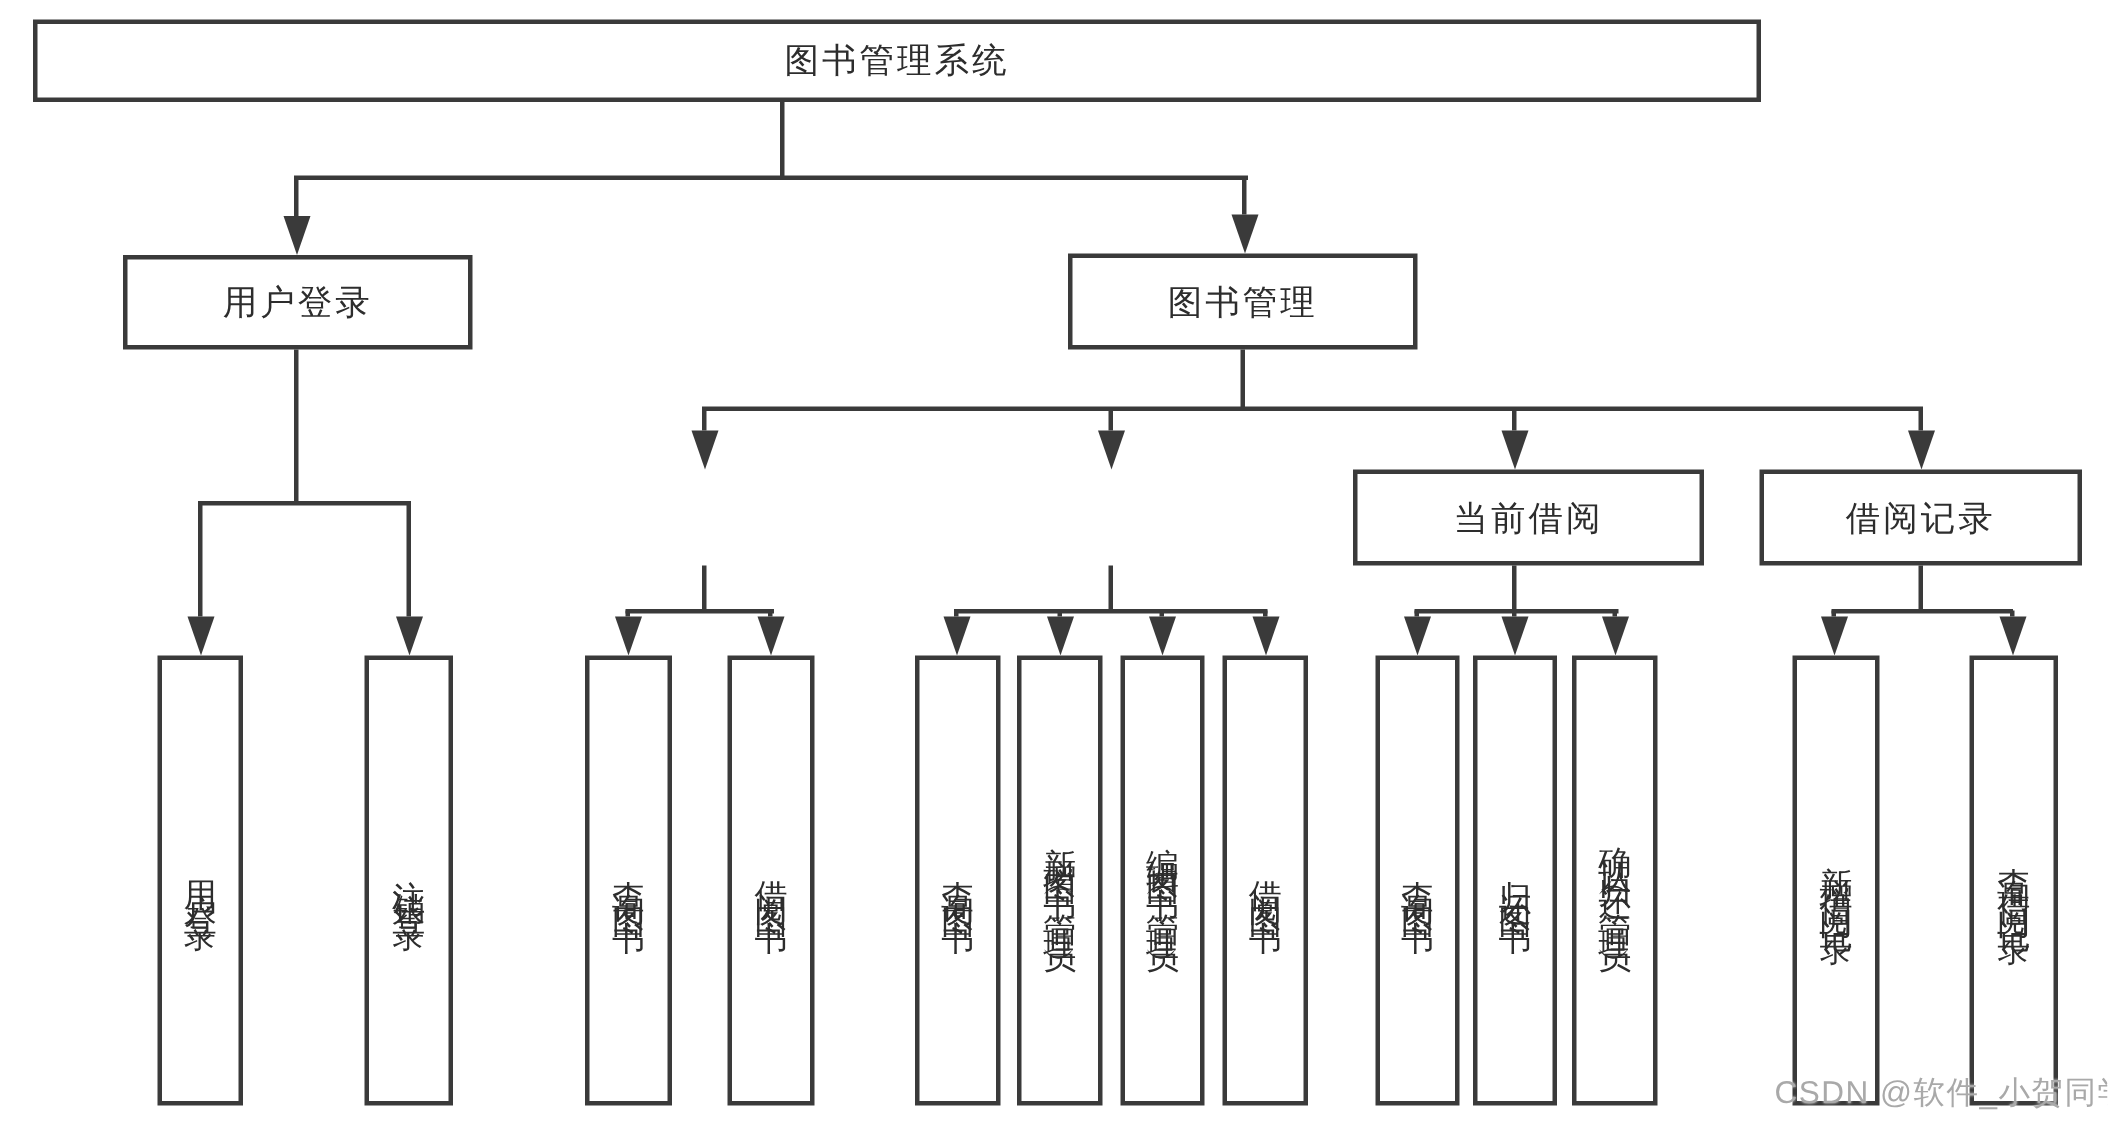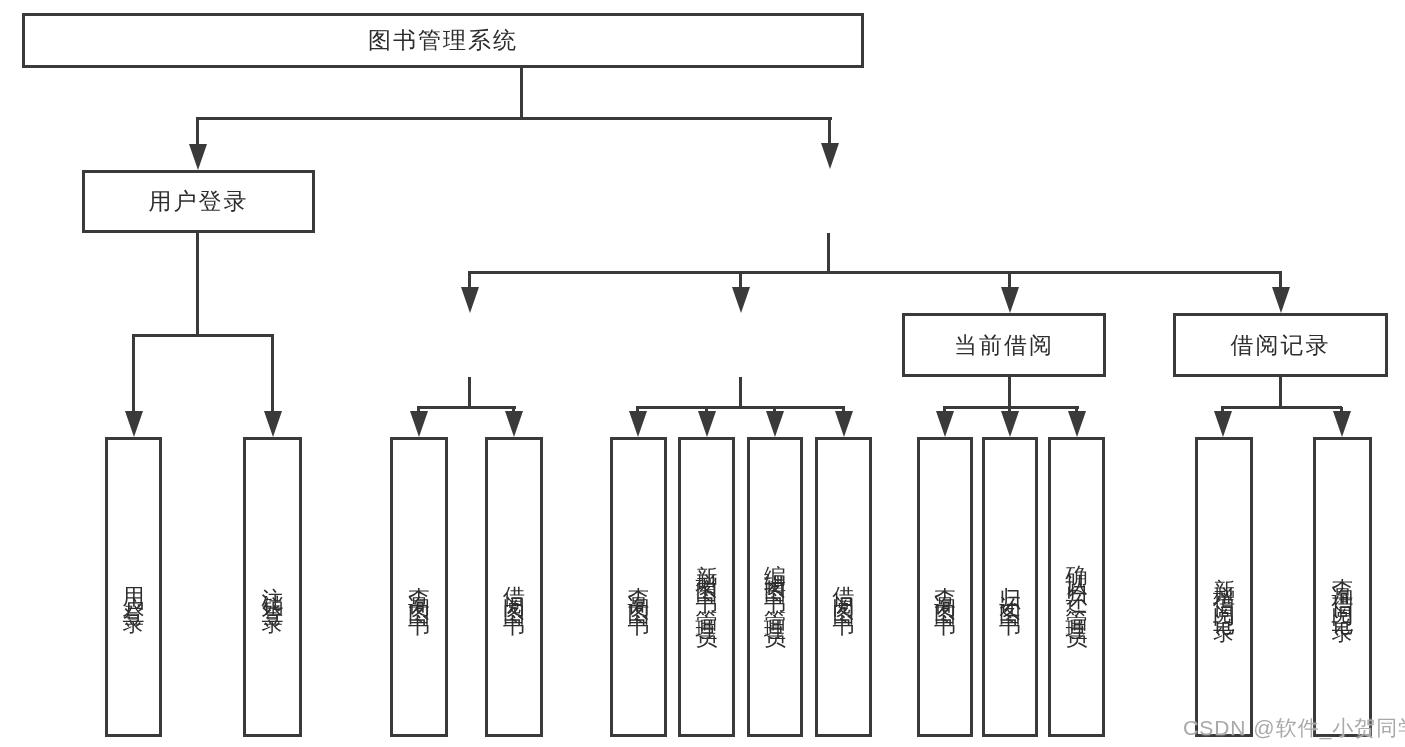--- a/index.html
+++ b/index.html
@@ -52,46 +52,49 @@
     white-space: nowrap;
     z-index: 5;
     text-shadow: 0 0 2px #ffffff;
   }
 </style>
 </head>
 <body>
 
 <div class="canvas">
 
-  <div class="box hbox" style="left:22px; top:13px; width:842px; height:55px;align-items:center;">
+  <div class="box hbox" style="left:22px; top:13px; width:1152px; height:55px;align-items:center;">
     <span>图书管理系统</span>
   </div>
 
   <div class="vline" style="left:520px; top:68px; height:50px;"></div>
   <div class="hline" style="left:196px; top:117px; width:636px;"></div>
   <div class="arrow" style="left:196px; top:118px; height:26px;"></div>
   <div class="arrow" style="left:828px; top:118px; height:25px;"></div>
 
   <div class="box hbox" style="left:82px; top:170px; width:233px; height:63px;">
     <span>用户登录</span>
+  </div>
+  <div class="box hbox" style="left:712px; top:169px; width:233px; height:64px;">
+    <span>图书管理</span>
   </div>
 
   <div class="vline" style="left:196px; top:233px; height:102px;"></div>
   <div class="hline" style="left:132px; top:334px; width:142px;"></div>
   <div class="arrow" style="left:132px; top:335px; height:76px;"></div>
   <div class="arrow" style="left:271px; top:335px; height:76px;"></div>
 
   <div class="vline" style="left:827px; top:233px; height:39px;"></div>
   <div class="hline" style="left:468px; top:271px; width:814px;"></div>
   <div class="arrow" style="left:468px; top:272px; height:15px;"></div>
   <div class="arrow" style="left:739px; top:272px; height:15px;"></div>
   <div class="arrow" style="left:1008px; top:272px; height:15px;"></div>
   <div class="arrow" style="left:1279px; top:272px; height:15px;"></div>
 
-  <div class="box hbox" style="left:902px; top:313px; width:204px; height:64px;text-align:right;">
+  <div class="box hbox" style="left:902px; top:313px; width:234px; height:64px;text-align:right;">
     <span>当前借阅</span>
   </div>
   <div class="box hbox" style="left:1173px; top:313px; width:215px; height:64px;">
     <span>借阅记录</span>
   </div>
 
   <div class="vline" style="left:468px; top:377px; height:30px;"></div>
   <div class="hline" style="left:417px; top:406px; width:99px;"></div>
   <div class="arrow" style="left:417px; top:407px; height:4px;"></div>
   <div class="arrow" style="left:512px; top:407px; height:4px;"></div>

